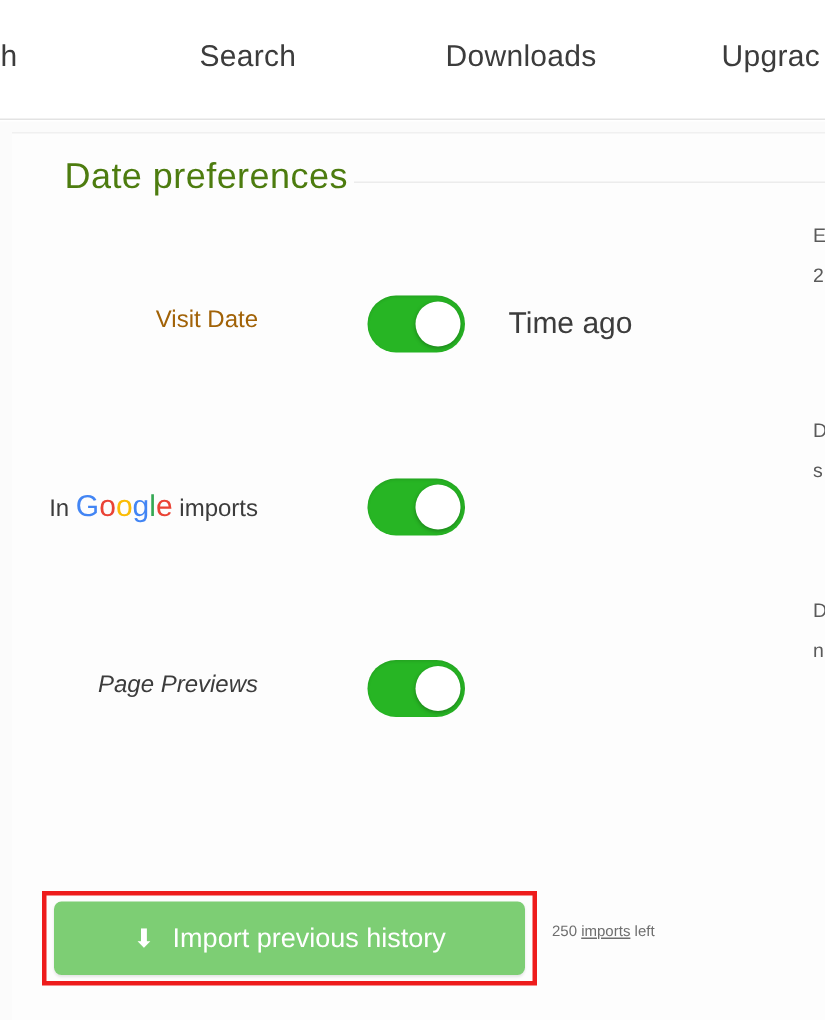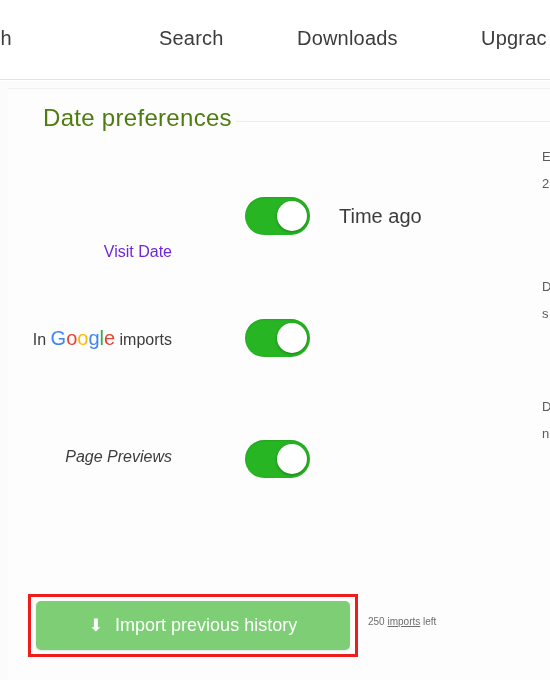--- a/index.html
+++ b/index.html
@@ -27,21 +27,21 @@
   }
   .nav-item {
     position: absolute;
     top: 27px;
     font-size: 20px;
     color: #3c3c3c;
     white-space: nowrap;
     letter-spacing: 0.2px;
   }
   .nav-item.n0 { left: -28px; }
-  .nav-item.n1 { left: 159px; }
+  .nav-item.n1 { left: 133px; }
   .nav-item.n2 { left: 297px; }
   .nav-item.n3 { left: 481px; }
 
   
   .panel {
     position: absolute;
     top: 81px;
     left: 0;
     width: 550px;
     height: 599px;
@@ -113,21 +113,21 @@
     text-align: right;
   }
   .row-label-right {
     position: absolute;
     left: 331px;
     top: 11px;
     font-size: 20px;
     color: #3c3c3c;
     white-space: nowrap;
   }
-  .muted { color: #6d28d9; margin-top: 38px; }
+  .muted { color: #a16207; }
   .dark { color: #3c3c3c; }
 
   .toggle {
     position: absolute;
     left: 237px;
     top: 3px;
     width: 65px;
     height: 38px;
     border-radius: 19px;
     background: #27b524;

